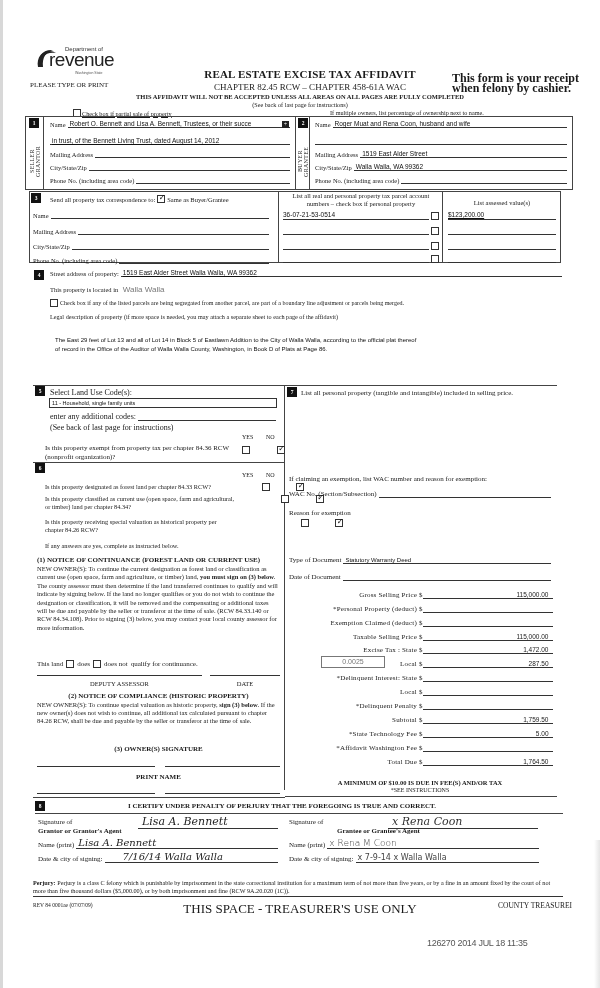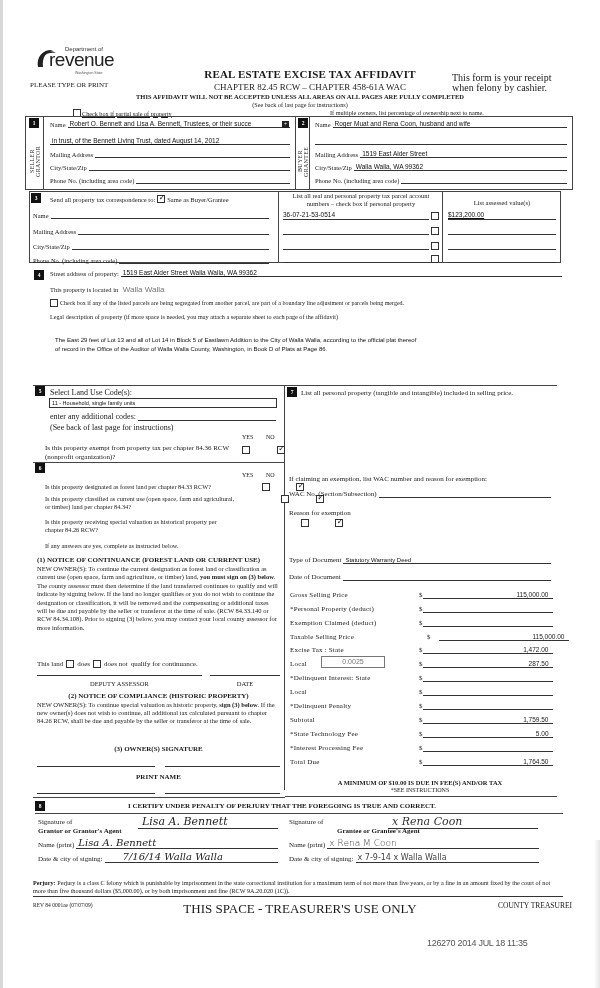--- a/index.html
+++ b/index.html
@@ -9,39 +9,39 @@
   .sans { font-family: "Liberation Sans", sans-serif; }
   .edge-left { left: 0; top: 0; width: 3px; height: 988px; background: #d8d8d8; }
   .edge-right { right: 0; top: 840px; width: 6px; height: 148px; background: linear-gradient(90deg,#fff,#e6e6e6); }
   .logo { left: 35px; top: 44px; width: 80px; height: 34px; }
   .logo .dept { position:absolute; left:30px; top:2px; font-family:"Liberation Sans",sans-serif; font-size:6px; color:#333; }
   .logo .rev { position:absolute; left:18px; top:6px; font-family:"Liberation Sans",sans-serif; font-size:19px; color:#222; letter-spacing:-0.5px; line-height:20px; }
   .logo .state { position:absolute; left:40px; top:27px; font-size:3.5px; color:#555; font-family:"Liberation Sans",sans-serif; }
   .please { left: 30px; top: 81px; font-size: 7px; }
   .title { left: 180px; top: 68px; width: 260px; text-align: center; font-size: 11px; font-weight: bold; letter-spacing: 0.2px; }
   .chapter { left: 180px; top: 82px; width: 260px; text-align: center; font-size: 9px; }
-  .receipt { left: 452px; top: 73px; font-size: 10px; line-height: 10px; }
+  .receipt { left: 452px; top: 73px; font-size: 12px; line-height: 10px; font-weight: bold; }
   .warning { left: 90px; top: 93px; width: 420px; text-align: center; font-size: 6.5px; font-weight: bold; }
   .seeback { left: 200px; top: 101px; width: 200px; text-align: center; font-size: 6.2px; }
   .partial { left: 73px; top: 109px; font-size: 6.2px; display:flex; align-items:center; gap:1px; }
   .multi { left: 330px; top: 109px; font-size: 6.2px; text-decoration: underline; }
   .box { border: 1px solid #444; background: transparent; }
   .cb { display:inline-block; width:8px; height:8px; border:1px solid #333; background:#fff; vertical-align:middle; position:relative; }
   .cb.checked::after { content:"\2713"; position:absolute; left:0.5px; top:-3px; font-size:8px; color:#111; font-family:"DejaVu Sans",sans-serif; }
   .num { display:inline-block; width:10px; height:10px; background:#111; color:#fff; font-size:5.5px; text-align:center; line-height:10px; font-weight:bold; }
   .line { border-bottom: 0.8px solid #333; }
   .lbl { font-size: 6.5px; }
   .fill { font-family: "Liberation Sans", sans-serif; font-size: 6.5px; color:#111; }
   .vert { writing-mode: vertical-rl; transform: rotate(180deg); font-size: 6px; text-align:center; letter-spacing:0.3px; }
   .row { position:absolute; display:flex; align-items:flex-end; }
   .row .lbl { white-space: nowrap; }
   .row .ln { flex: 1; border-bottom: 0.8px solid #333; margin-left: 2px; height: 8px; position: relative; }
   .row .ln span { position:absolute; left:2px; bottom:0; white-space:nowrap; }
   .money { position:absolute; display:flex; align-items:flex-end; font-size:7px; }
-  .money .ml { white-space:nowrap; letter-spacing:0.2px; }
+  .money .ml { text-align:right; white-space:nowrap; letter-spacing:0.2px; }
   .money .ds { margin-left:2px; }
   .money .mv { border-bottom:0.8px solid #333; width:130px; height:9px; text-align:right; padding-right:4px; font-family:"Liberation Sans",sans-serif; font-size:6.5px; line-height:9px; }
   .yn { position:absolute; font-size:6px; }
   .sig { font-family: "DejaVu Serif", serif; font-style: italic; color:#222; }
   .small6 { font-size: 6.3px; line-height: 8.2px; margin-left: 8px; }
 </style>
 </head>
 <body>
 
 
@@ -316,21 +316,21 @@
 <div class="money" style="left:290px;top:604px;">
     <span class="ml" style="width:127px;">*Personal Property (deduct)</span>
     <span class="ds">$</span>
     <span class="mv"></span>
   </div>
 <div class="money" style="left:290px;top:618px;">
     <span class="ml" style="width:127px;">Exemption Claimed (deduct)</span>
     <span class="ds">$</span>
     <span class="mv"></span>
   </div>
-<div class="money" style="left:290px;top:632px;gap:8px;">
+<div class="money" style="left:290px;top:632px;">
     <span class="ml" style="width:127px;">Taxable Selling Price</span>
     <span class="ds">$</span>
     <span class="mv">115,000.00</span>
   </div>
 <div class="money" style="left:290px;top:645px;">
     <span class="ml" style="width:127px;">Excise Tax : State</span>
     <span class="ds">$</span>
     <span class="mv">1,472.00</span>
   </div>
 <div class="money" style="left:290px;top:659px;">
@@ -357,21 +357,21 @@
     <span class="ml" style="width:127px;">Subtotal</span>
     <span class="ds">$</span>
     <span class="mv">1,759.50</span>
   </div>
 <div class="money" style="left:290px;top:729px;">
     <span class="ml" style="width:127px;">*State Technology Fee</span>
     <span class="ds">$</span>
     <span class="mv">5.00</span>
   </div>
 <div class="money" style="left:290px;top:743px;">
-    <span class="ml" style="width:127px;">*Interest Processing Fee</span>
+    <span class="ml" style="width:127px;">*Affidavit Washington Fee</span>
     <span class="ds">$</span>
     <span class="mv"></span>
   </div>
 <div class="money" style="left:290px;top:757px;">
     <span class="ml" style="width:127px;">Total Due</span>
     <span class="ds">$</span>
     <span class="mv">1,764.50</span>
   </div>
 
 <div class="abs" style="left:290px;top:779px;width:260px;text-align:center;font-size:6.5px;font-weight:bold;">A MINIMUM OF $10.00 IS DUE IN FEE(S) AND/OR TAX</div>

